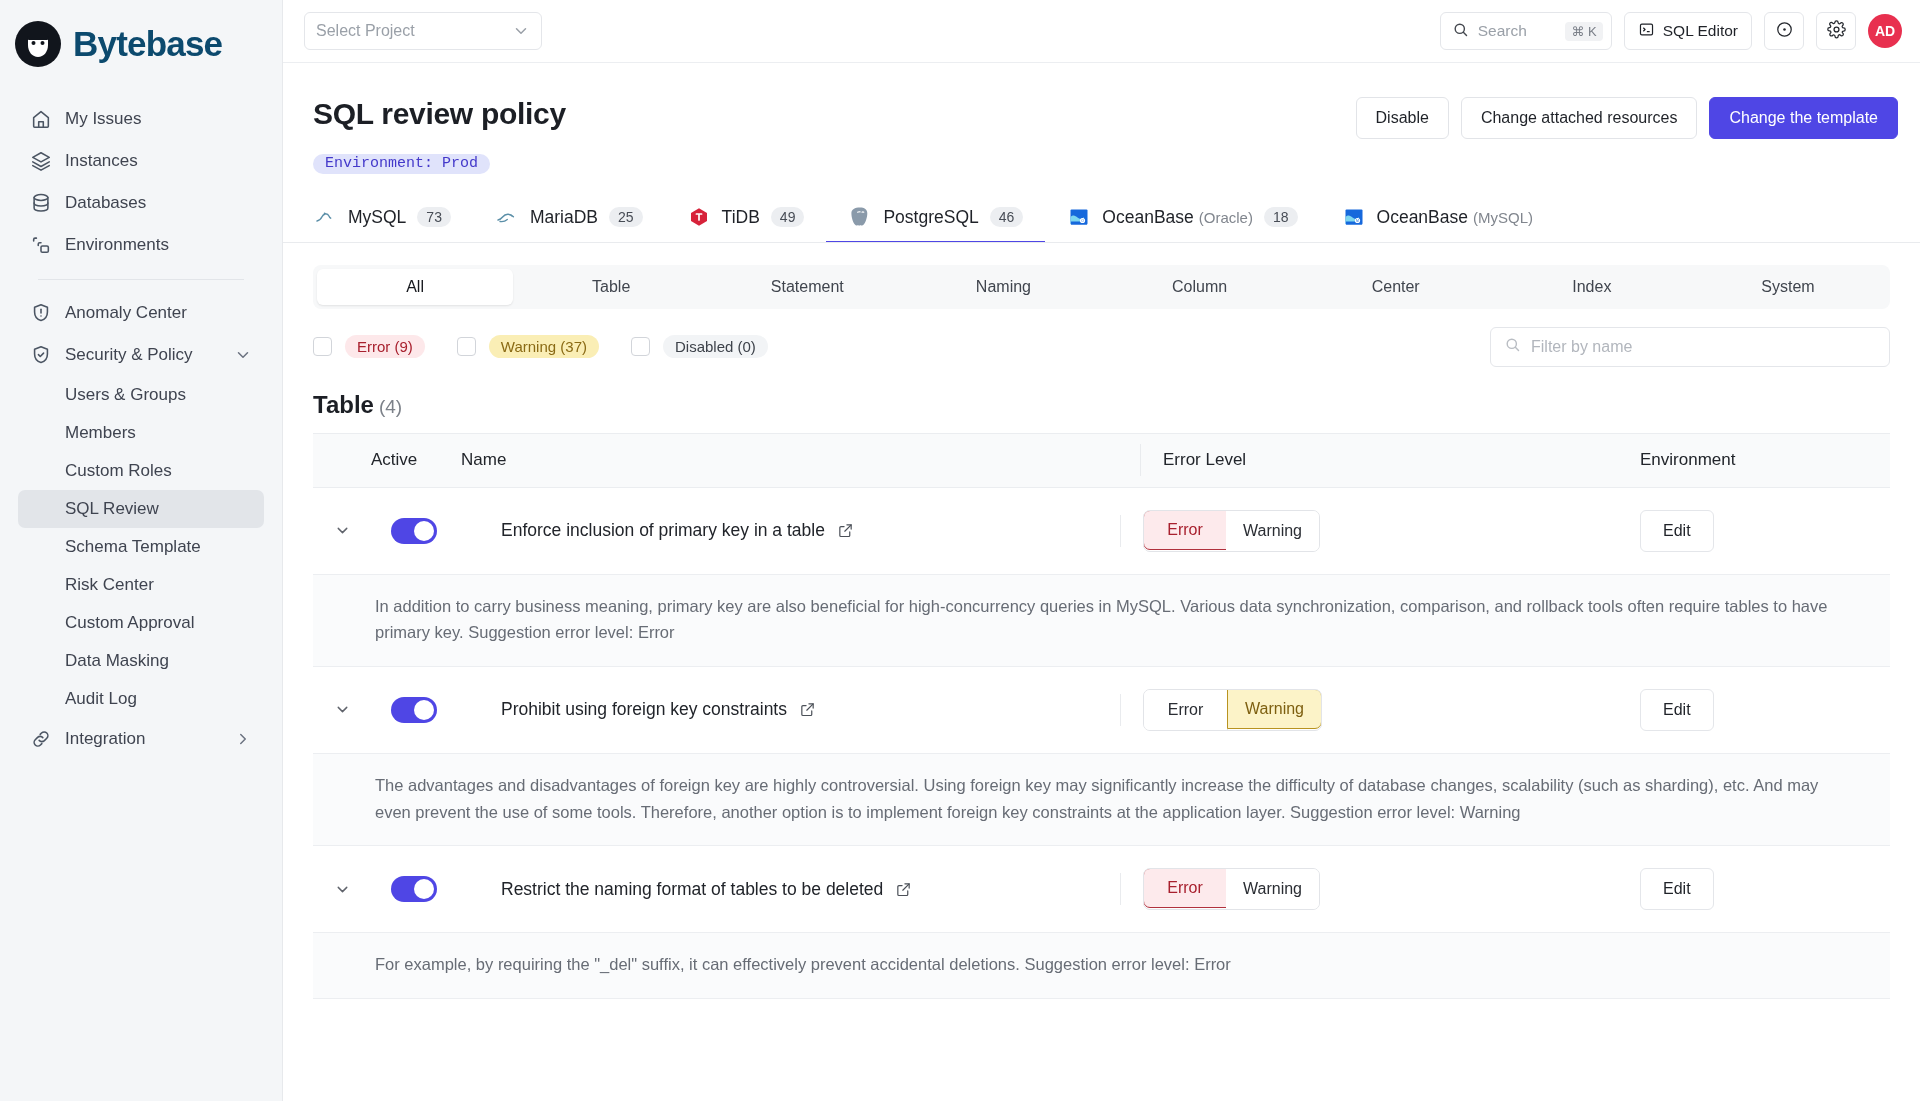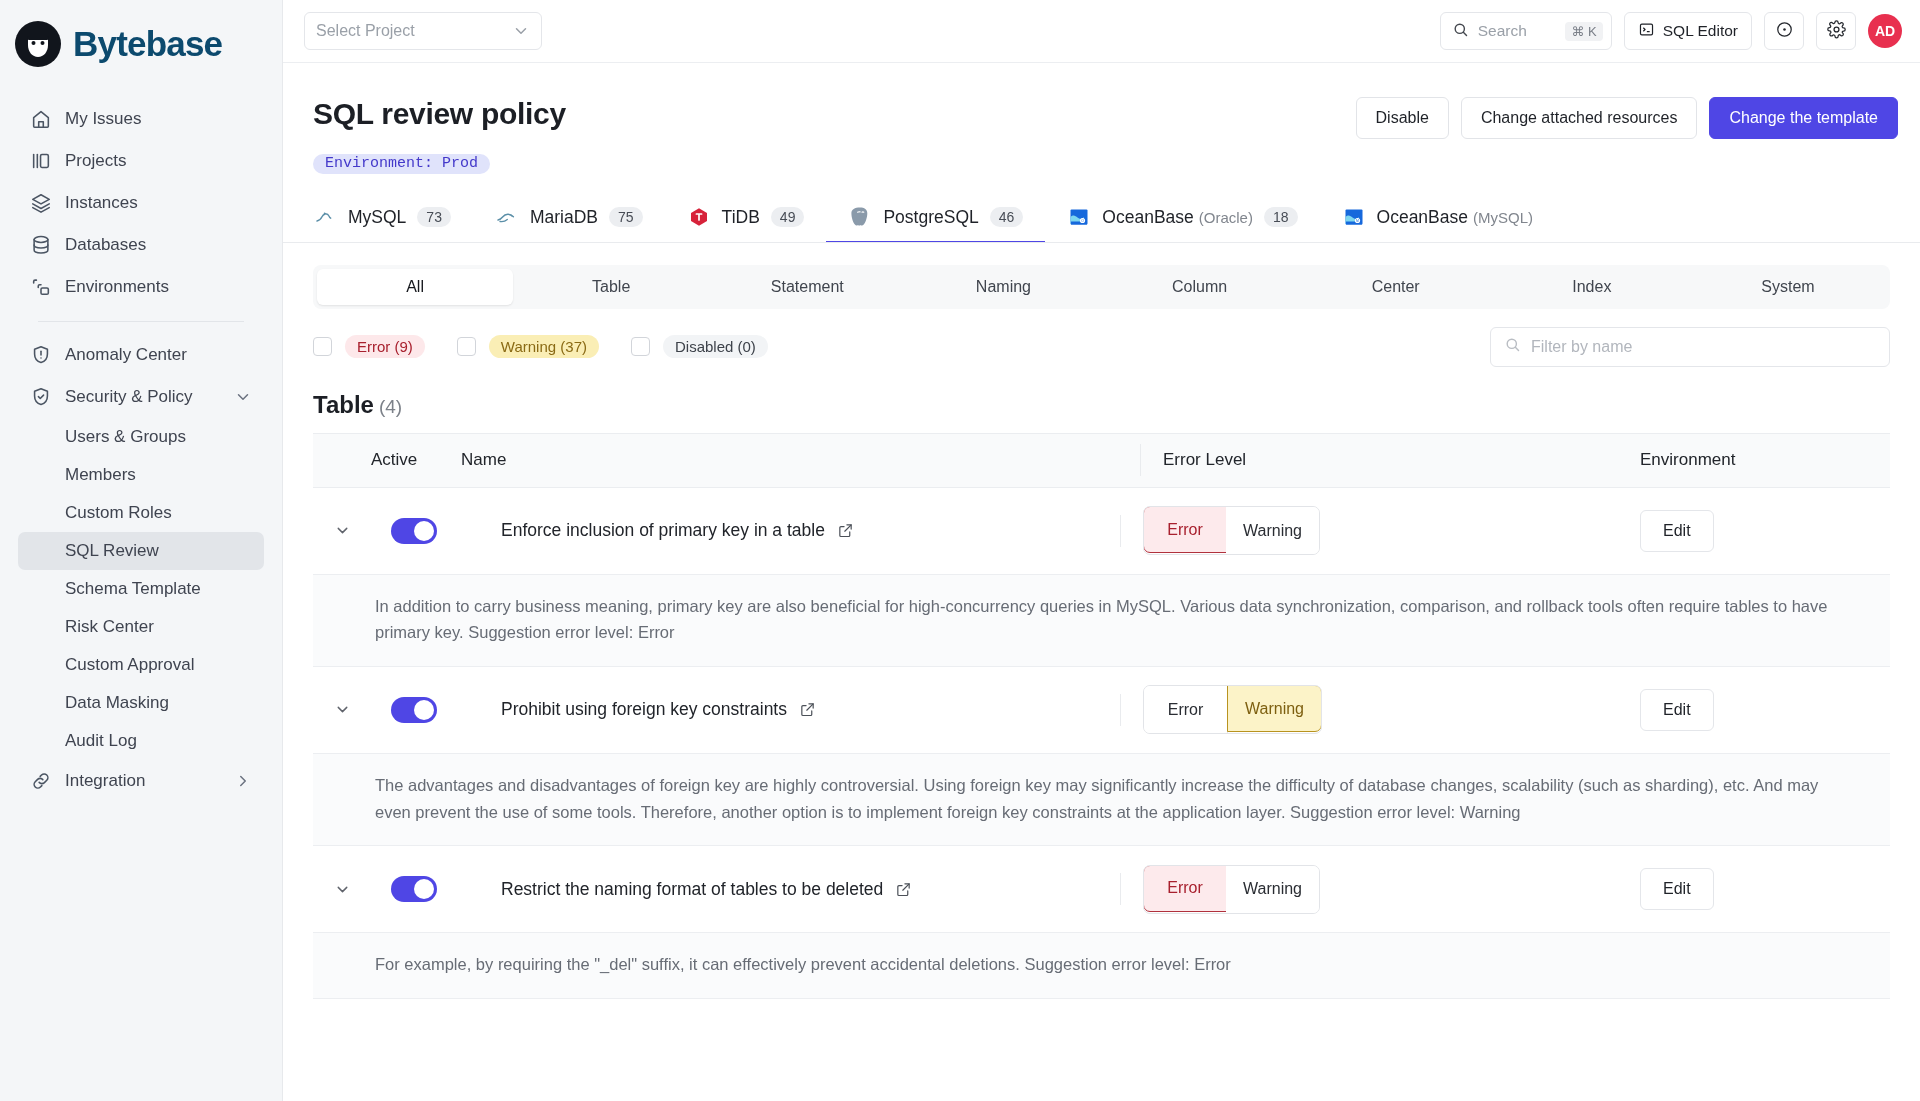--- a/index.html
+++ b/index.html
@@ -164,21 +164,21 @@
   .switch::after {
     content: ""; position: absolute; top: 3px; left: 23px; width: 20px; height: 20px;
     border-radius: 50%; background: #fff;
   }
   .rule-name { display: flex; align-items: center; gap: 12px; font-size: 17.5px; color: #21242a; }
   .ext-link { width: 17px; height: 17px; cursor: pointer; }
   .ext-link svg { width: 17px; height: 17px; stroke: #4b5058; fill: none; stroke-width: 1.7; stroke-linecap: round; stroke-linejoin: round; }
 
   .seg { display: inline-flex; border-radius: 7px; overflow: hidden; border: 1px solid #e2e4e8; background: #fff; }
   .seg-btn {
-    height: 47px; min-width: 84px; padding: 0 17px; display: flex; align-items: center; justify-content: center;
+    height: 40px; min-width: 84px; padding: 0 17px; display: flex; align-items: center; justify-content: center;
     font-size: 16px; color: #2a2d33; cursor: pointer; background: #fff; border-right: 1px solid #e2e4e8;
   }
   .seg-btn:last-child { border-right: none; }
   .seg-btn.sel-err { background: #fdeaec; color: #a8202e; border: 1px solid #b0313d; margin: -1px; border-radius: 7px 0 0 7px; }
   .seg-btn.sel-warn { background: #fcf3c8; color: #7d5f10; border: 1px solid #b89320; margin: -1px; border-radius: 0 7px 7px 0; }
   .edit-btn {
     height: 42px; padding: 0 22px; border: 1px solid #e4e6ea; background: #fff; border-radius: 6px;
     font-size: 16px; color: #1f2228; cursor: pointer; display: inline-flex; align-items: center; justify-content: center;
   }
   .tdesc { background: #fafbfc; border-top: 1px solid #eceef1; border-bottom: 1px solid #eceef1; padding: 18px 30px 20px 62px; }
@@ -209,30 +209,20 @@
             <svg viewBox="0 0 24 24">
               <path d="M4 10.5 12 4l8 6.5V20a1 1 0 0 1-1 1H5a1 1 0 0 1-1-1z"></path>
               <path d="M9.5 21v-6h5v6"></path>
             </svg>
           </span>
         <span>My Issues</span>
       </div>
       <div class="nav-item">
         <span class="ico">
             <svg viewBox="0 0 24 24">
-              <path d="M4 5v14"></path>
-              <path d="M8 5v14"></path>
-              <rect x="11.5" y="5" width="8.5" height="14" rx="1.5"></rect>
-            </svg>
-          </span>
-        <span>Projects</span>
-      </div>
-      <div class="nav-item">
-        <span class="ico">
-            <svg viewBox="0 0 24 24">
               <path d="m12 3 9 5-9 5-9-5z"></path>
               <path d="m3 13 9 5 9-5"></path>
               <path d="m3 17 9 5 9-5"></path>
             </svg>
           </span>
         <span>Instances</span>
       </div>
       <div class="nav-item">
         <span class="ico">
             <svg viewBox="0 0 24 24">
@@ -397,21 +387,21 @@
         </div>
         <div class="db-tab">
           <span class="db-ico">
               <svg viewBox="0 0 24 24" width="24" height="24">
                 <path d="M3 15c2-.4 3.4-1.5 4.6-3 1.3-1.7 3-2.8 5.2-2.8 2.4 0 4.2 1.1 5.6 2.6" stroke="#5b8fa8" fill="none" stroke-width="1.4" stroke-linecap="round"></path>
                 <path d="M5 16.5c2.6.4 5.4-.3 7.3-2" stroke="#5b8fa8" fill="none" stroke-width="1.3" stroke-linecap="round"></path>
                 <circle cx="16.4" cy="10.6" r=".8" fill="#5b8fa8"></circle>
               </svg>
             </span>
           <span class="lbl">MariaDB</span>
-          <span class="cnt">75</span>
+          <span class="cnt">25</span>
         </div>
         <div class="db-tab">
           <span class="db-ico">
               <svg viewBox="0 0 24 24" width="24" height="24">
                 <path d="M12 3.2 20 8v8l-8 4.8L4 16V8z" fill="#d7223a"></path>
                 <path d="M9.4 9h5.2M12 9v6" stroke="#fff" stroke-width="1.7" stroke-linecap="round"></path>
               </svg>
             </span>
           <span class="lbl">TiDB</span>
           <span class="cnt">49</span>

